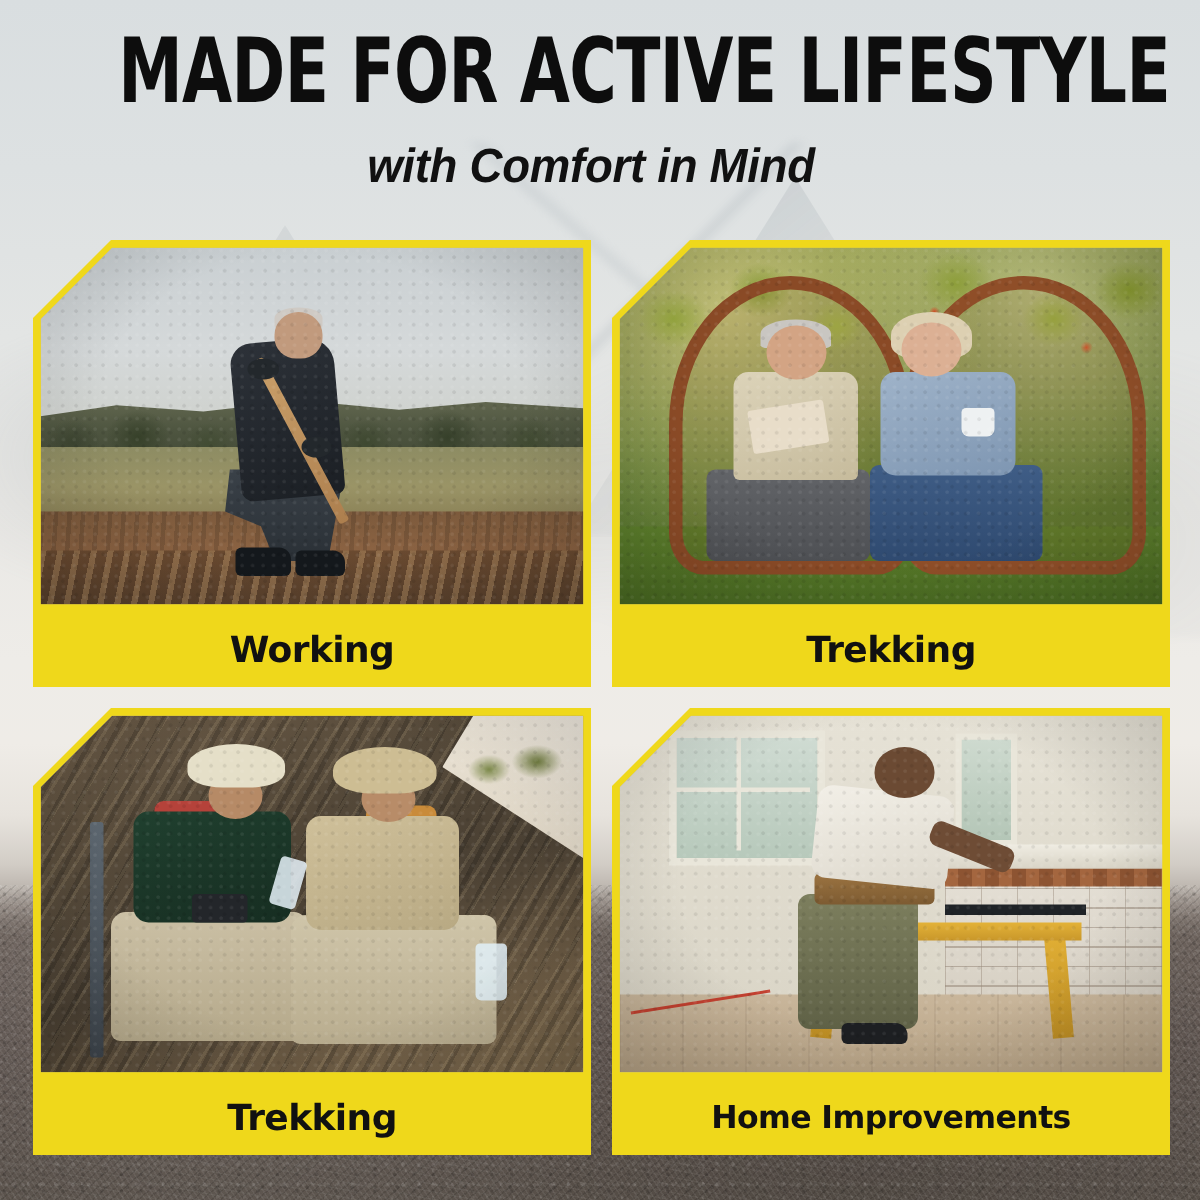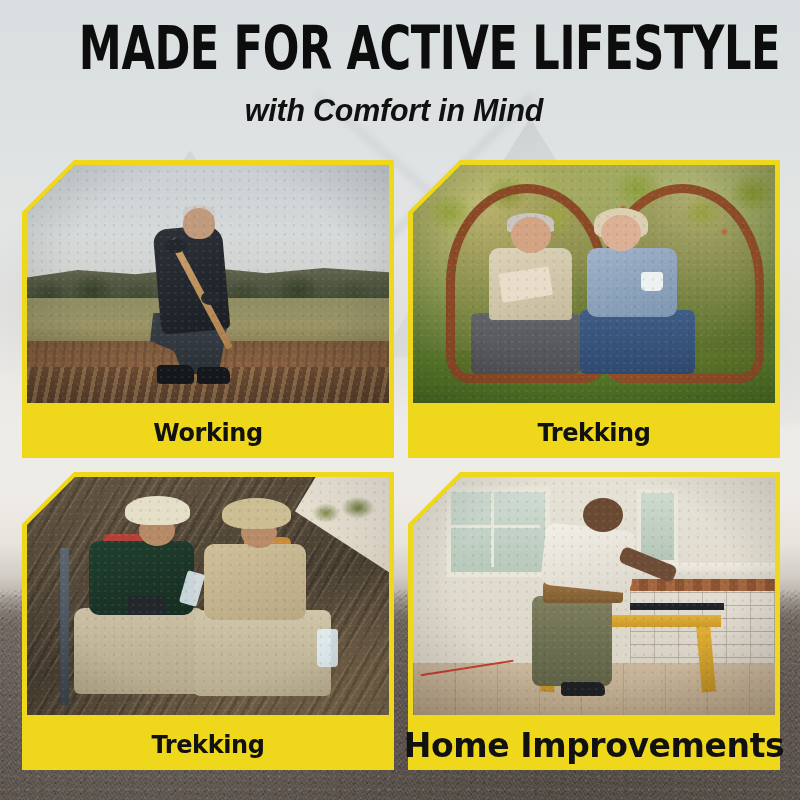--- a/index.html
+++ b/index.html
@@ -178,21 +178,21 @@
   }
   .card-label-text {
     color: #111111;
     font-family: "DejaVu Sans", "Liberation Sans", sans-serif;
     font-weight: 700;
     font-size: 24px;
     letter-spacing: -0.4px;
     line-height: 1;
     white-space: nowrap;
   }
-  .card.wide .card-label-text { font-size: 33px; }
+  .card.wide .card-label-text { font-size: 21px; }
 
   
   .scene { position:absolute; inset:0; }
 
   
   .s1-sky   { position:absolute; left:0; right:0; top:0; height:48%;
               background: linear-gradient(180deg,#c9cfd2 0%,#d5d9da 60%,#cfd2ce 100%); }
   .s1-hills { position:absolute; left:0; right:0; top:38%; height:22%;
               background: linear-gradient(180deg,#6d7158 0%,#4e5540 60%,#434a36 100%);
               clip-path: polygon(0 42%, 14% 28%, 30% 36%, 48% 22%, 66% 34%, 82% 24%, 100% 32%, 100% 100%, 0 100%); }

